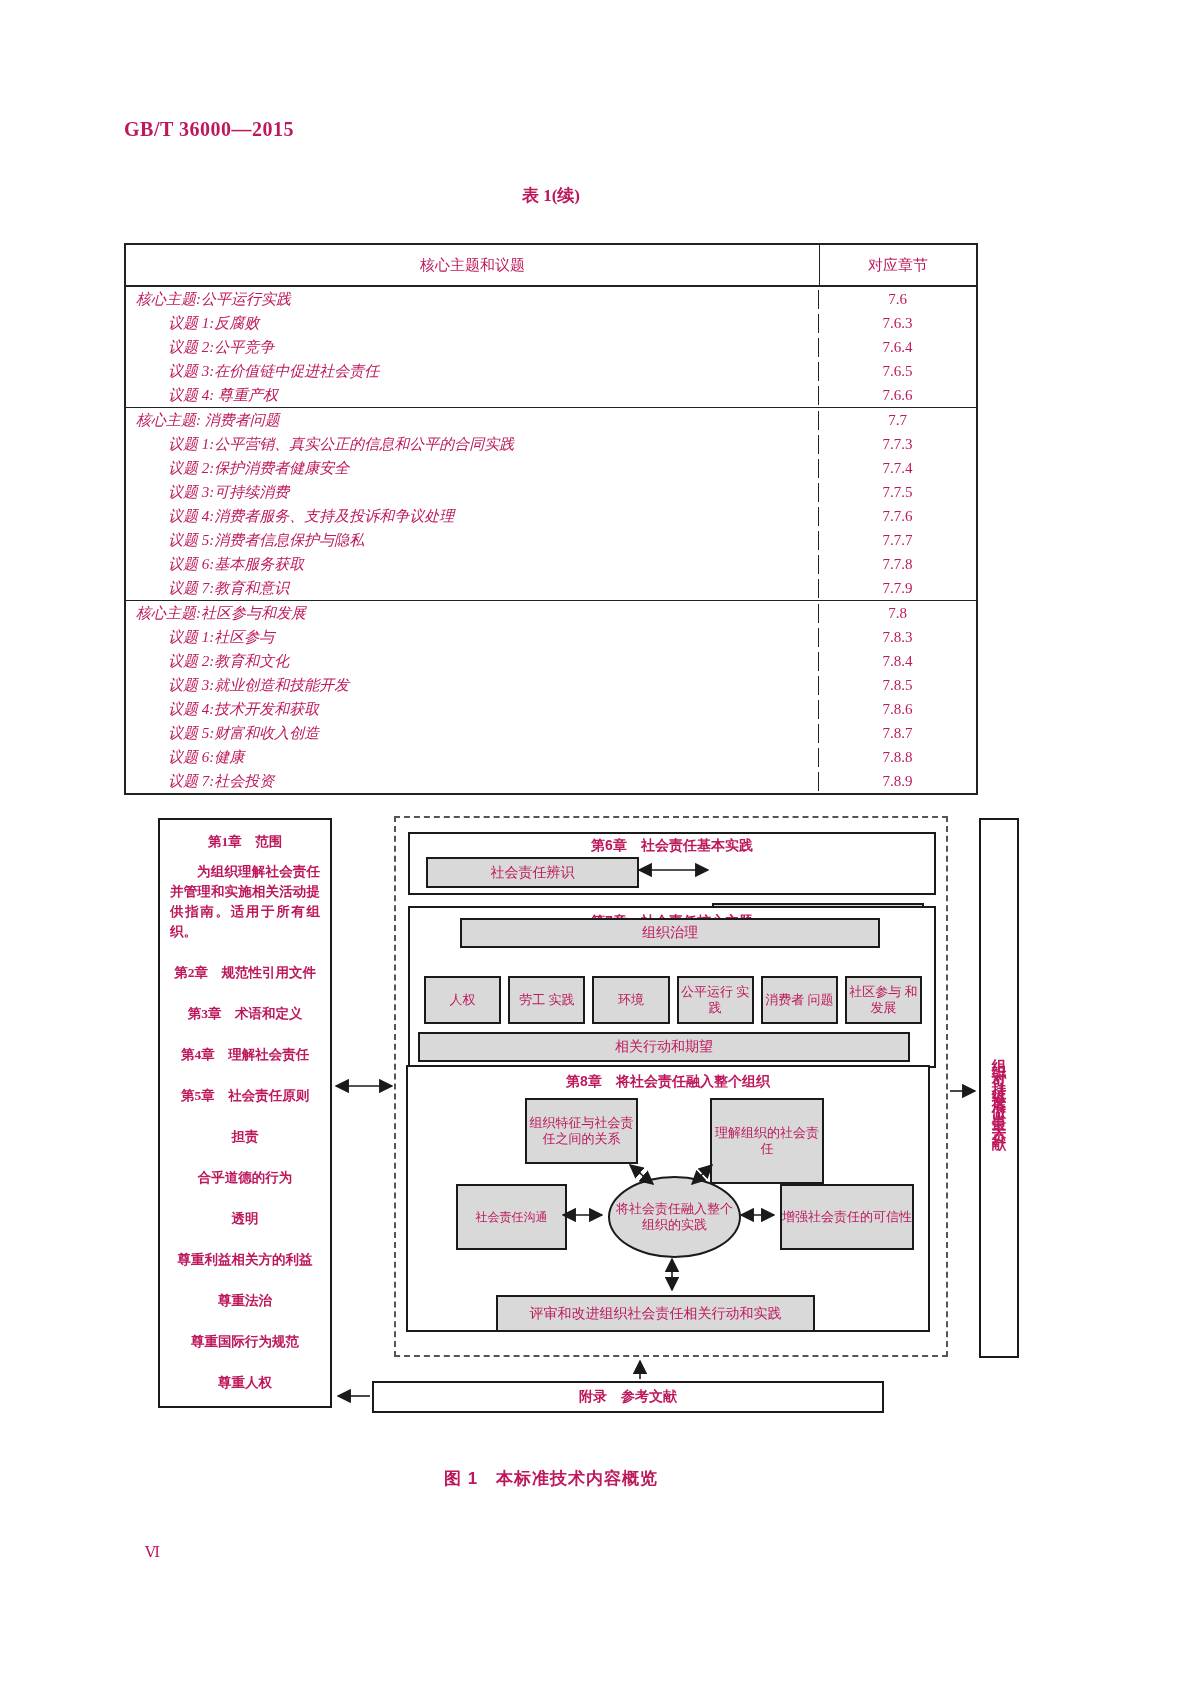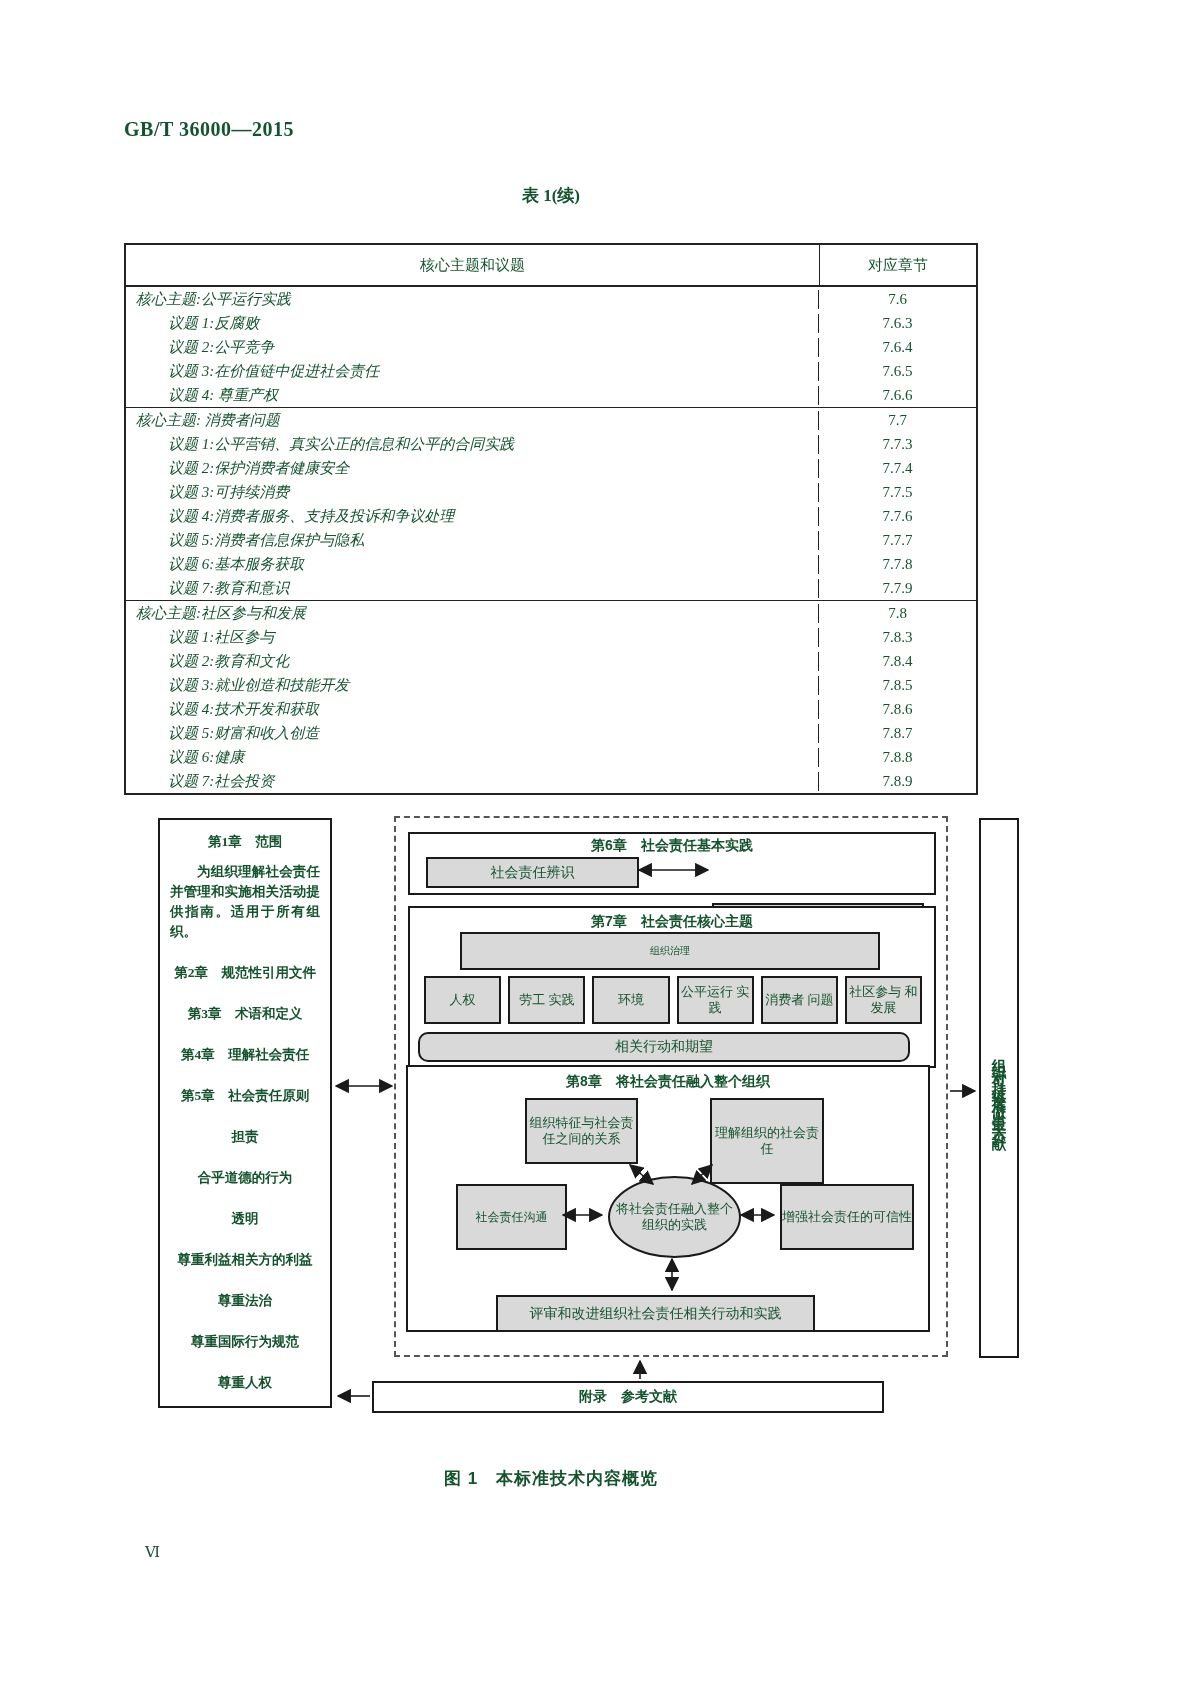--- a/index.html
+++ b/index.html
@@ -1,18 +1,18 @@
 <!DOCTYPE html>
 <html><head>
 <meta charset="utf-8">
 <style>
   html,body{margin:0;padding:0;background:#888;}
   .page{
     position:relative;width:1191px;height:1684px;background:#ffffff;
-    margin:0 auto;font-family:"Liberation Serif","DejaVu Serif",serif;color:#14532d;
+    margin:0 auto;font-family:"Liberation Serif","DejaVu Serif",serif;color:#be185d;
     overflow:hidden;
   }
   
   .std-no{position:absolute;left:124px;top:118px;font-size:20px;font-weight:bold;letter-spacing:.5px;}
   
   .tbl-title{position:absolute;left:124px;top:184px;width:854px;text-align:center;
     font-size:17px;font-weight:bold;}
   .tbl{position:absolute;left:124px;top:243px;width:854px;border:2px solid #222;box-sizing:border-box;}
   .tbl-header{display:flex;height:40px;border-bottom:1.5px solid #222;}
   .tbl-header .hc1{flex:0 0 693px;border-right:1px solid #222;display:flex;align-items:center;justify-content:center;font-size:15px;}
@@ -40,24 +40,24 @@
   .dashed{position:absolute;left:394px;top:816px;width:554px;height:541px;
     border:2px dashed #555;box-sizing:border-box;}
   
   .ch6{position:absolute;left:408px;top:832px;width:528px;height:63px;}
   .ch6 .t{position:absolute;left:0;right:0;top:3px;}
   .ch6 .b1{position:absolute;left:16px;top:23px;width:213px;height:31px;font-size:14px;}
   .ch6 .b2{position:absolute;left:302px;top:23px;width:212px;height:31px;font-size:14px;margin-top:46px;}
   
   .ch7{position:absolute;left:408px;top:906px;width:528px;height:162px;}
   .ch7 .t{position:absolute;left:0;right:0;top:5px;}
-  .ch7 .gov{position:absolute;left:50px;top:24px;width:420px;height:38px;font-size:10px;}
+  .ch7 .gov{position:absolute;left:50px;top:10px;width:420px;height:30px;font-size:14px;}
   .ch7 .subjects{position:absolute;left:14px;top:68px;right:12px;height:48px;display:flex;gap:7px;}
   .ch7 .subjects .sb{flex:1;font-size:13px;padding:1px;}
-  .ch7 .actions{position:absolute;left:8px;top:124px;width:492px;height:30px;font-size:14px;border-radius:10px;}
+  .ch7 .actions{position:absolute;left:8px;top:124px;width:492px;height:30px;font-size:14px;}
   
   .ch8{position:absolute;left:406px;top:1065px;width:524px;height:267px;}
   .ch8 .t{position:absolute;left:0;right:0;top:6px;}
   .ch8 .relation{position:absolute;left:117px;top:31px;width:113px;height:66px;font-size:13px;}
   .ch8 .understand{position:absolute;left:302px;top:31px;width:114px;height:86px;font-size:13px;}
   .ch8 .comm{position:absolute;left:48px;top:117px;width:111px;height:66px;font-size:12px;}
   .ch8 .cred{position:absolute;left:372px;top:117px;width:134px;height:66px;font-size:13px;}
   .ch8 .ellipse{position:absolute;left:200px;top:109px;width:133px;height:82px;border-radius:50%;font-size:13px;}
   .ch8 .review{position:absolute;left:88px;top:228px;width:319px;height:37px;font-size:14px;}
   

